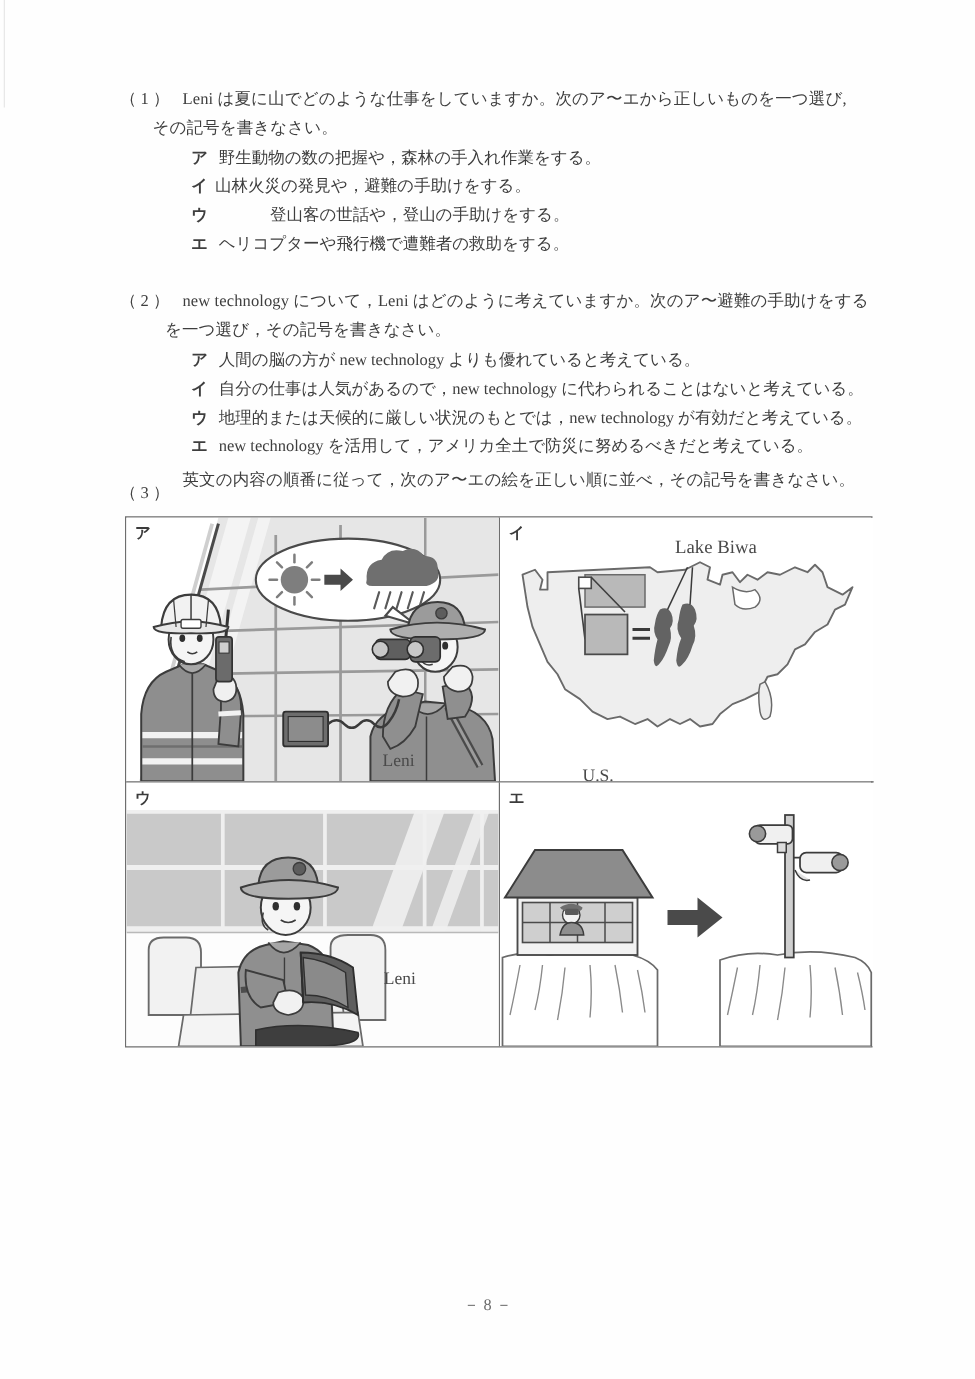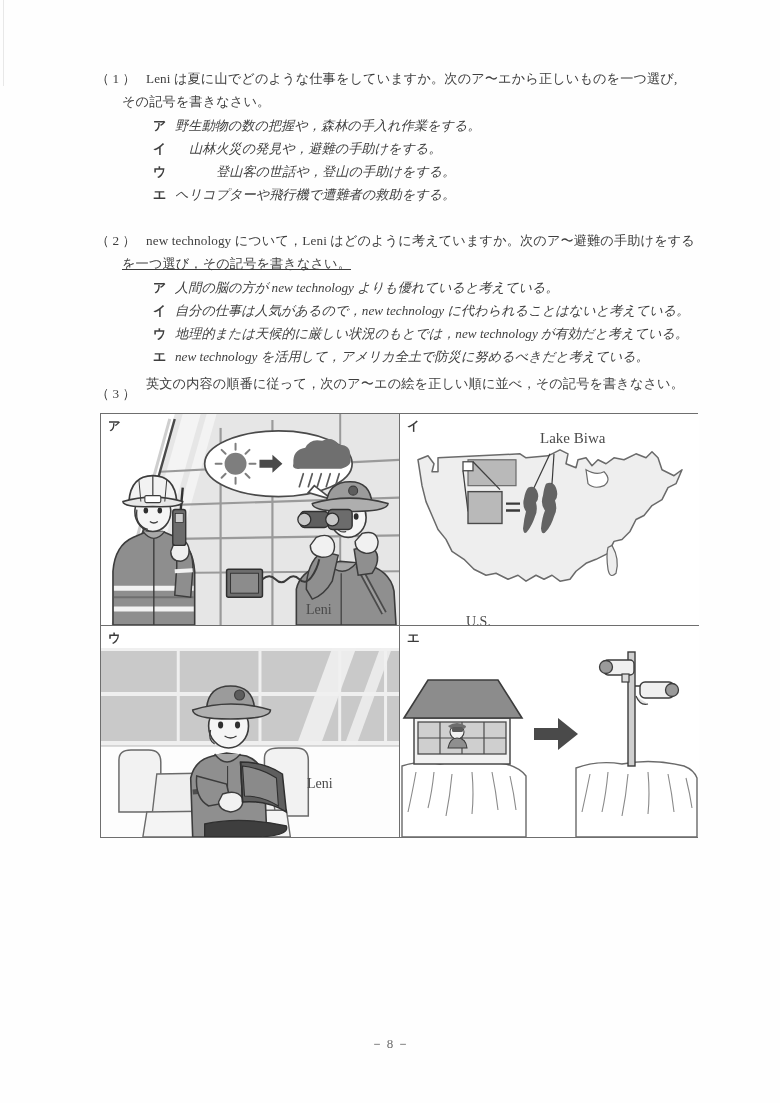--- a/index.html
+++ b/index.html
@@ -50,21 +50,20 @@
     font-size: 13px;
     font-weight: bold;
     font-family: "DejaVu Sans", "Liberation Sans", sans-serif;
     color: #3e3e3e;
   }
   .choice-text {
     position: absolute;
     font-size: 13.2px;
     white-space: nowrap;
     color: #3e3e3e;
-    font-style: italic;
   }
 
   
   .grid {
     position: absolute;
     left: 100px;
     top: 413px;
     width: 598px;
     height: 425px;
     border: 1px solid #6e6e6e;
@@ -121,33 +120,33 @@
 
   <div class="qblock">
     <div class="qnum" style="left:96px; top:70px;">（ 1 ）</div>
     <div class="qline" style="left:146px; top:70px;">Leni は夏に山でどのような仕事をしていますか。次のア〜エから正しいものを一つ選び,</div>
     <div class="qline" style="left:122px; top:93px;">その記号を書きなさい。</div>
 
     <div class="choice-mark" style="left:153px; top:117px;">ア</div>
     <div class="choice-text" style="left:175px; top:117px;">野生動物の数の把握や，森林の手入れ作業をする。</div>
 
     <div class="choice-mark" style="left:153px; top:140px;">イ</div>
-    <div class="choice-text" style="left:189px; top:140px;">山林火災の発見や，避難の手助けをする。</div>
+    <div class="choice-text" style="left:172px; top:140px;">山林火災の発見や，避難の手助けをする。</div>
 
     <div class="choice-mark" style="left:153px; top:163px;">ウ</div>
     <div class="choice-text" style="left:175px; top:163px;margin-left:41px;">登山客の世話や，登山の手助けをする。</div>
 
     <div class="choice-mark" style="left:153px; top:186px;">エ</div>
     <div class="choice-text" style="left:175px; top:186px;text-align:right;">ヘリコプターや飛行機で遭難者の救助をする。</div>
   </div>
 
   <div class="qblock">
     <div class="qnum" style="left:96px; top:232px;">（ 2 ）</div>
     <div class="qline" style="left:146px; top:232px;">new technology について，Leni はどのように考えていますか。次のア〜避難の手助けをする</div>
-    <div class="qline" style="left:122px; top:255px;text-decoration:underline;">を一つ選び，その記号を書きなさい。</div>
+    <div class="qline" style="left:132px; top:255px;">を一つ選び，その記号を書きなさい。</div>
 
     <div class="choice-mark" style="left:153px; top:279px;">ア</div>
     <div class="choice-text" style="left:175px; top:279px;">人間の脳の方が new technology よりも優れていると考えている。</div>
 
     <div class="choice-mark" style="left:153px; top:302px;">イ</div>
     <div class="choice-text" style="left:175px; top:302px;">自分の仕事は人気があるので，new technology に代わられることはないと考えている。</div>
 
     <div class="choice-mark" style="left:153px; top:325px;">ウ</div>
     <div class="choice-text" style="left:175px; top:325px;">地理的または天候的に厳しい状況のもとでは，new technology が有効だと考えている。</div>
 

